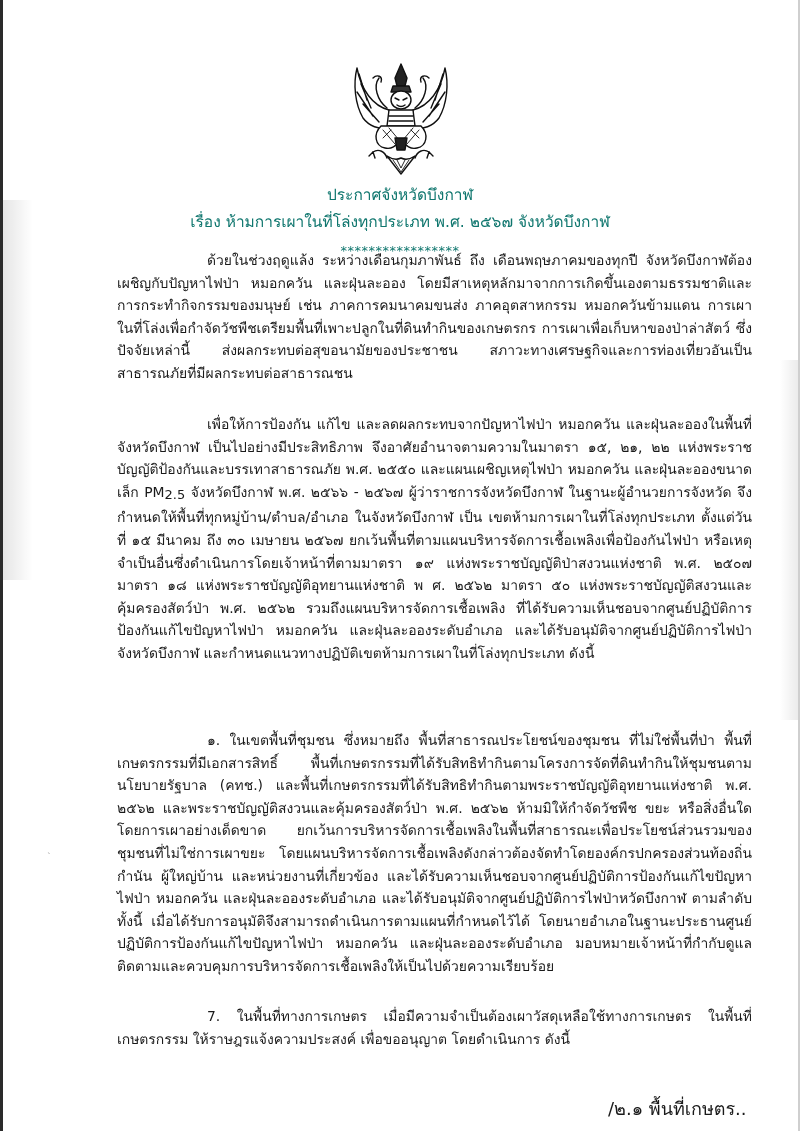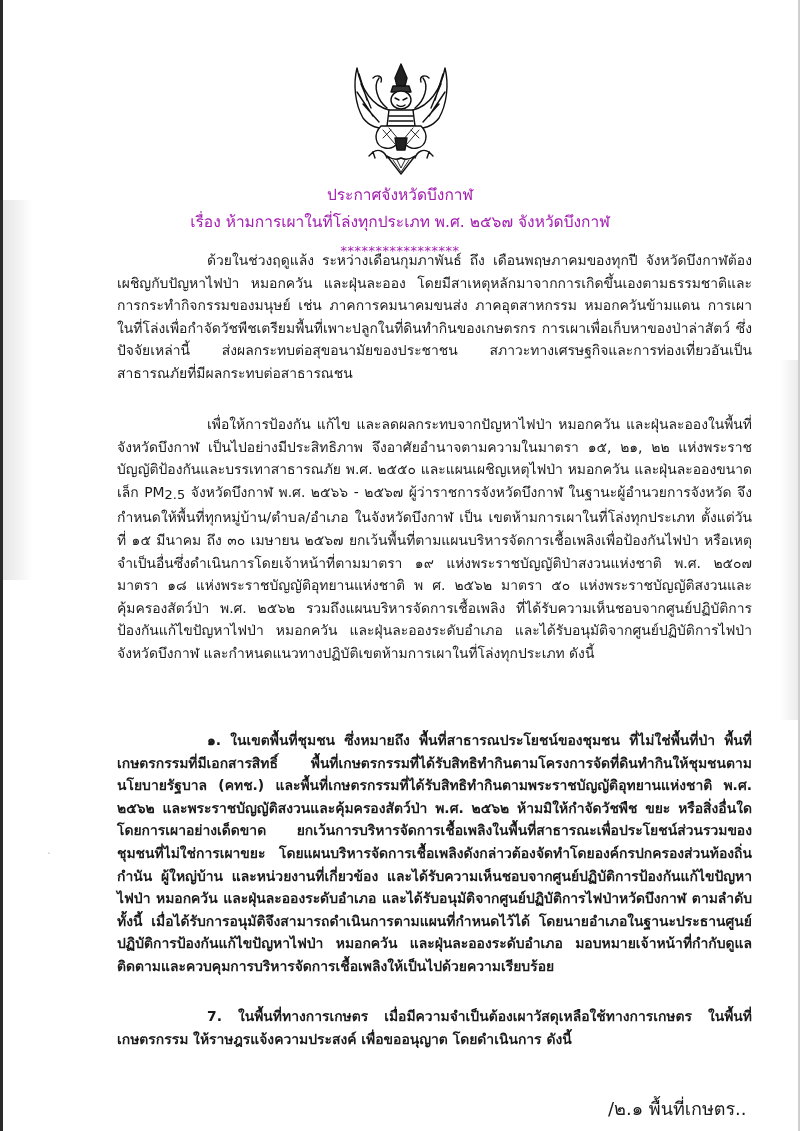--- a/index.html
+++ b/index.html
@@ -46,39 +46,39 @@
       width: 116px;
       height: 118px;
     }
     .header {
       position: absolute;
       left: 0;
       width: 800px;
       text-align: center;
       font-size: 15.5px;
       line-height: 22px;
-      color: #a21caf;
+      color: #0f766e;
     }
     .header.title { top: 184px; }
     .header.subject { top: 211px; }
     .header.stars { top: 240px; font-size: 13px; letter-spacing: 0.5px; }
     .body-text {
       position: absolute;
       left: 117px;
       width: 635px;
       font-size: 13.9px;
       line-height: 22.6px;
       text-align: justify;
       text-align-last: left;
     }
     .body-text p {
       margin: 0;
     }
     .indent { text-indent: 90px; }
-    .indent-item { text-indent: 90px; font-weight: bold; }
+    .indent-item { text-indent: 90px; }
     .p1 { top: 249px; }
     .p2 { top: 413px; }
     .p3 { top: 729px; }
     .p4 { top: 1005px; }
     sub { font-size: 13px; vertical-align: -2px; }
     .continuation {
       position: absolute;
       left: 608px;
       top: 1094px;
       font-size: 18px;

